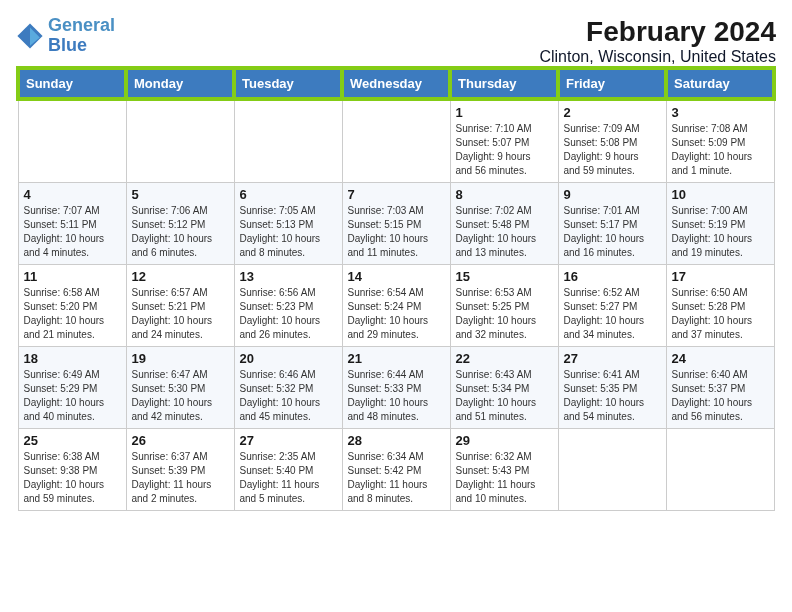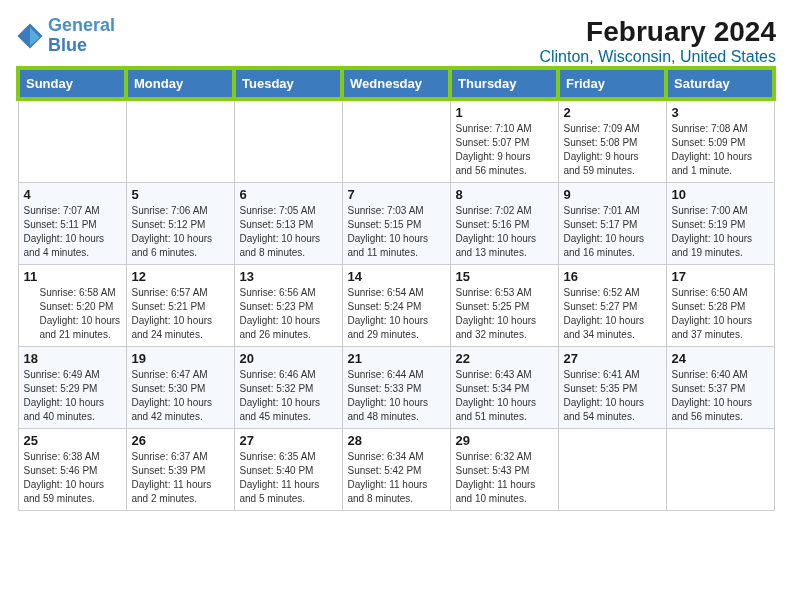--- a/index.html
+++ b/index.html
@@ -36,21 +36,21 @@
     .title-area {
       text-align: right;
     }
     .month-title {
       font-size: 28px;
       font-weight: bold;
       color: #1a1a1a;
     }
     .location-title {
       font-size: 16px;
-      color: #0369a1;
+      color: #0f172a;
     }
     .calendar-table {
       width: 100%;
       border-collapse: collapse;
       font-size: 11px;
     }
     .calendar-table th {
       background-color: #3d7bbf;
       color: #fff;
       text-align: left;
@@ -170,21 +170,21 @@
         <td>
           <div class="day-number">7</div>
           <div class="day-info" style="white-space: pre-line;">Sunrise: 7:03 AM
 Sunset: 5:15 PM
 Daylight: 10 hours
 and 11 minutes.</div>
         </td>
         <td>
           <div class="day-number">8</div>
           <div class="day-info" style="white-space: pre-line;">Sunrise: 7:02 AM
-Sunset: 5:16 PM
+Sunset: 5:48 PM
 Daylight: 10 hours
 and 13 minutes.</div>
         </td>
         <td>
           <div class="day-number">9</div>
           <div class="day-info" style="white-space: pre-line;">Sunrise: 7:01 AM
 Sunset: 5:17 PM
 Daylight: 10 hours
 and 16 minutes.</div>
         </td>
@@ -192,21 +192,21 @@
           <div class="day-number">10</div>
           <div class="day-info" style="white-space: pre-line;">Sunrise: 7:00 AM
 Sunset: 5:19 PM
 Daylight: 10 hours
 and 19 minutes.</div>
         </td>
       </tr>
       <tr>
         <td>
           <div class="day-number">11</div>
-          <div class="day-info" style="white-space: pre-line; margin-left: 16px;">Sunrise: 6:58 AM
+          <div class="day-info" style="white-space: pre-line;">Sunrise: 6:58 AM
 Sunset: 5:20 PM
 Daylight: 10 hours
 and 21 minutes.</div>
         </td>
         <td>
           <div class="day-number">12</div>
           <div class="day-info" style="white-space: pre-line;">Sunrise: 6:57 AM
 Sunset: 5:21 PM
 Daylight: 10 hours
 and 24 minutes.</div>
@@ -295,34 +295,34 @@
           <div class="day-info" style="white-space: pre-line;">Sunrise: 6:40 AM
 Sunset: 5:37 PM
 Daylight: 10 hours
 and 56 minutes.</div>
         </td>
       </tr>
       <tr>
         <td>
           <div class="day-number">25</div>
           <div class="day-info" style="white-space: pre-line;">Sunrise: 6:38 AM
-Sunset: 5:46 PM
+Sunset: 9:38 PM
 Daylight: 10 hours
 and 59 minutes.</div>
         </td>
         <td>
           <div class="day-number">26</div>
           <div class="day-info" style="white-space: pre-line;">Sunrise: 6:37 AM
 Sunset: 5:39 PM
 Daylight: 11 hours
 and 2 minutes.</div>
         </td>
         <td>
           <div class="day-number">27</div>
-          <div class="day-info" style="white-space: pre-line;">Sunrise: 6:35 AM
+          <div class="day-info" style="white-space: pre-line;">Sunrise: 2:35 AM
 Sunset: 5:40 PM
 Daylight: 11 hours
 and 5 minutes.</div>
         </td>
         <td>
           <div class="day-number">28</div>
           <div class="day-info" style="white-space: pre-line;">Sunrise: 6:34 AM
 Sunset: 5:42 PM
 Daylight: 11 hours
 and 8 minutes.</div>

